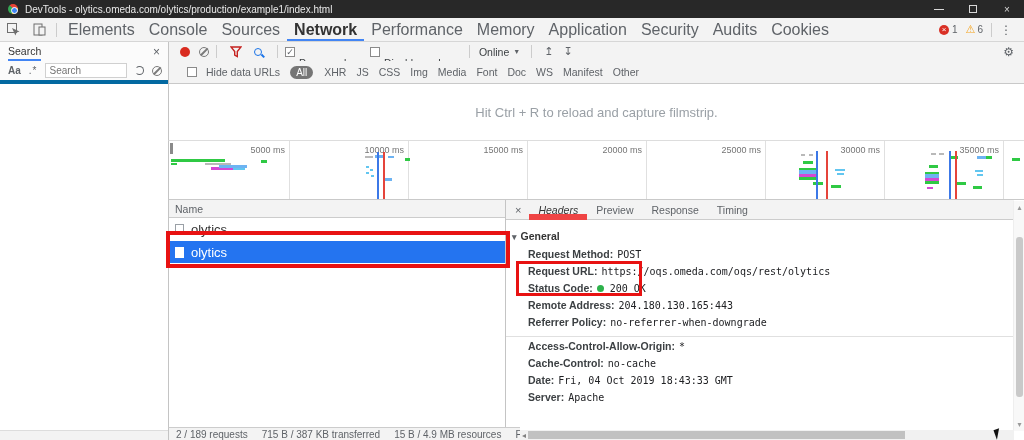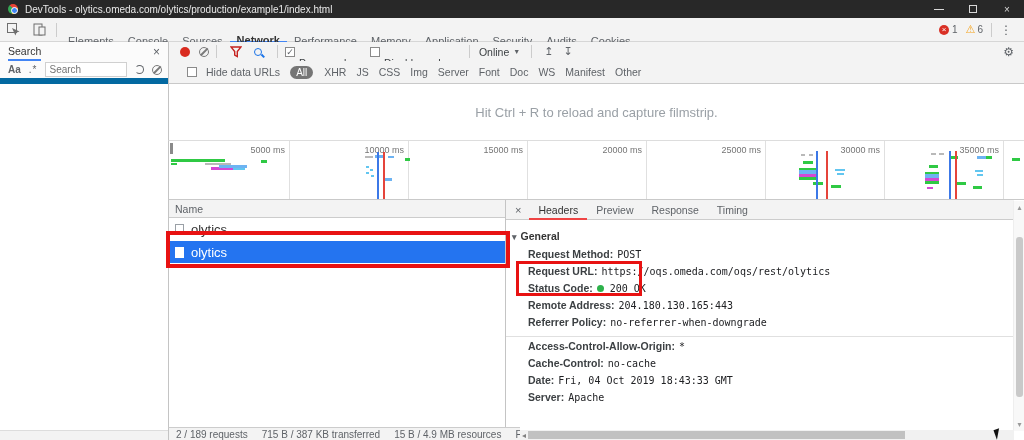--- a/index.html
+++ b/index.html
@@ -17,34 +17,34 @@
   .win-btns { margin-left:auto; display:flex; height:100%; }
   .win-btn { width:34px; height:100%; display:flex; align-items:center; justify-content:center; color:#d8d8d8; font-size:10px; }
   .wb-min { width:10px; height:1px; background:#d8d8d8; }
   .wb-max { width:8px; height:8px; border:1px solid #d8d8d8; }
 
   
   #tabbar { left:0; top:18px; width:1024px; height:24px; background:#f3f3f3; border-bottom:1px solid #d6d6d6;
     display:flex; align-items:center; }
   .tb-icon { width:16px; height:16px; margin:0 5px; display:flex; align-items:center; justify-content:center; }
   .tb-divider { width:1px; height:14px; background:#ccc; margin:0 4px; }
-  .devtab { font-size:11px; color:#5f6368; padding:12px 7px; height:23px; line-height:23px; }
+  .devtab { font-size:16px; color:#5f6368; padding:0 7px; height:23px; line-height:23px; }
   .devtab.active { color:#333; border-bottom:2px solid #4285f4; font-weight:bold; }
   .badges { margin-left:auto; display:flex; align-items:center; margin-right:4px; }
   .err-circle { width:10px; height:10px; border-radius:50%; background:#d93025; color:#fff; font-size:8px; line-height:10px;
     text-align:center; margin-right:3px; }
   .badge-num { font-size:10px; color:#5f6368; margin-right:8px; }
   .warn-tri { color:#f5a623; font-size:11px; margin-right:2px; }
   .kebab { color:#5f6368; font-size:12px; padding:0 8px; border-left:1px solid #ccc; }
 
   
   #search-tab-row { left:0; top:42px; width:168px; height:19px; background:#fbfbfb; display:flex; align-items:center; }
   #search-tab { font-size:10.5px; color:#333; margin-left:8px; height:19px; line-height:18px; border-bottom:2px solid #4285f4; }
   #search-close { margin-left:auto; margin-right:8px; color:#5f6368; font-size:12px; }
-  #search-controls { left:0; top:61px; width:168px; height:23px; background:#fbfbfb; border-bottom:6px solid #0369a1;
+  #search-controls { left:0; top:61px; width:168px; height:23px; background:#fbfbfb; border-bottom:4px solid #0369a1;
     display:flex; align-items:center; font-size:10px; color:#5f6368; }
   #match-case { margin-left:8px; font-weight:bold; }
   #regex-toggle { margin-left:8px; letter-spacing:1px; }
   #search-input { margin-left:8px; width:82px; height:15px; border:1px solid #d0d0d0; background:#fff; font-size:10px;
     font-family:"Liberation Sans",sans-serif; color:#9aa0a6; padding-left:3px; }
   .refresh-arc { width:9px; height:9px; border:1.5px solid #5f6368; border-left-color:transparent; border-radius:50%;
     margin-left:8px; }
   .block-icon { width:10px; height:10px; border:1.5px solid #7a7a7a; border-radius:50%; position:relative; margin-left:8px; }
   .block-icon::after { content:""; position:absolute; left:-1px; top:3.2px; width:10px; height:1.5px; background:#7a7a7a;
     transform:rotate(-45deg); }
@@ -107,21 +107,21 @@
   .anno { position:absolute; border:4px solid #e81212; pointer-events:none; z-index:30; }
   #anno-row { left:166px; top:231px; width:344px; height:37px; }
   #anno-headers { left:516px; top:261px; width:126px; height:35px; border-width:3px; }
 
   
   #details { left:505px; top:200px; width:509px; height:231px; background:#fff; border-left:1px solid #c4c4c4; }
   #details-tabs { height:20px; background:#f3f3f3; border-bottom:1px solid #ccc; display:flex; align-items:center;
     font-size:10.5px; color:#5f6368; }
   #details-close { padding:0 8px 0 9px; font-size:11px; }
   .dtab { padding:0 9px; height:20px; line-height:20px; }
-  .dtab.active { color:#333; border-bottom:2px solid #ef4444; }
+  .dtab.active { color:#333; border-bottom:6px solid #ef4444;font-style:italic; }
   #details-content { font-size:10.5px; }
   .sec-title { margin:10px 0 3px 6px; font-weight:bold; color:#333; }
   .caret { font-size:9px; color:#5f6368; margin-right:4px; }
   .hline { padding:3px 0 2px 22px; white-space:nowrap; }
   .hname { font-weight:bold; color:#3c4043; }
   .hval { font-family:"DejaVu Sans Mono", monospace; font-size:10px; color:#202124; margin-left:4px; }
   .ok-dot { display:inline-block; width:7px; height:7px; border-radius:50%; background:#2db24b; margin:0 2px 0 4px; }
   .sec-sep { border-top:1px solid #e0e0e0; margin-top:6px; }
 
   
@@ -229,21 +229,21 @@
 </div>
 
 <div id="filter-row" class="abs">
   <span class="cb" id="hide-data-cb"></span>
   <span style="margin-left:5px">Hide data URLs</span>
   <span class="type-pill">All</span>
   <span class="type-filter">XHR</span>
   <span class="type-filter">JS</span>
   <span class="type-filter">CSS</span>
   <span class="type-filter">Img</span>
-  <span class="type-filter">Server</span>
+  <span class="type-filter">Media</span>
   <span class="type-filter">Font</span>
   <span class="type-filter">Doc</span>
   <span class="type-filter">WS</span>
   <span class="type-filter">Manifest</span>
   <span class="type-filter">Other</span>
 </div>
 
 <div id="hint-area" class="abs">
   <span id="hint-text">Hit Ctrl + R to reload and capture filmstrip.</span>
 </div>

